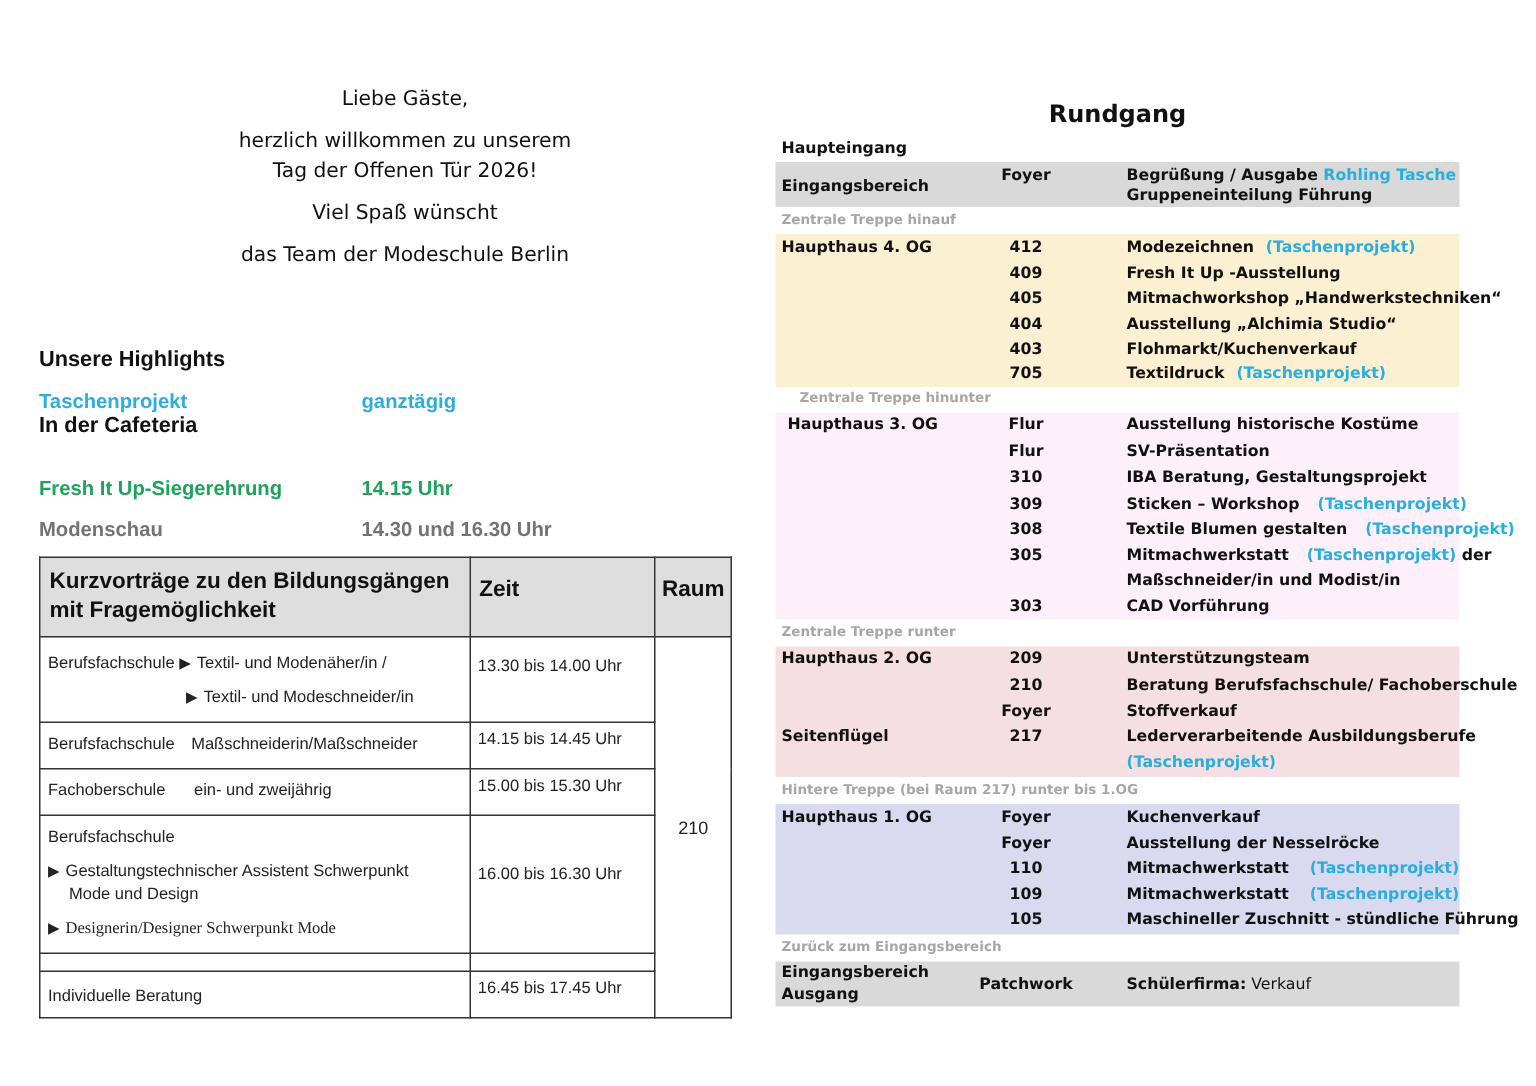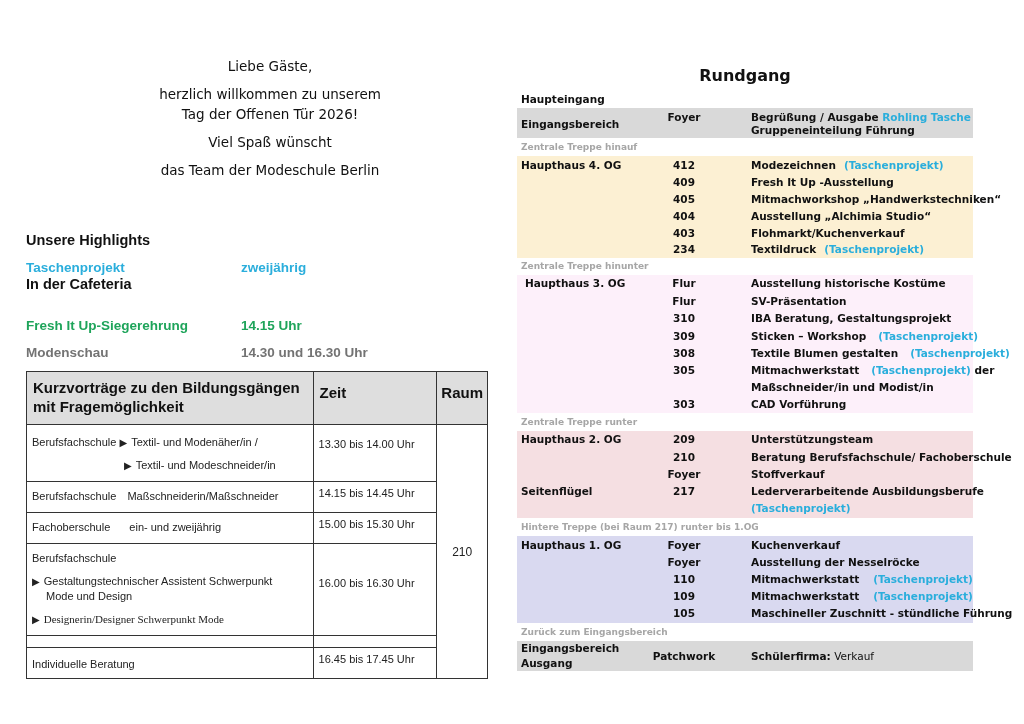--- a/index.html
+++ b/index.html
@@ -57,21 +57,21 @@
   <div class="g1">Liebe Gäste,</div>
   <div>herzlich willkommen zu unserem</div>
   <div class="g3">Tag der Offenen Tür 2026!</div>
   <div class="g4">Viel Spaß wünscht</div>
   <div>das Team der Modeschule Berlin</div>
 </div>
 
 <div class="hl h" style="top:232px;">Unsere Highlights</div>
 <div class="hl blue" style="top:260px;">
   <span>Taschenprojekt</span>
-  <span class="c2">zweijährig</span>
+  <span class="c2">ganztägig</span>
 </div>
 <div class="hl h" style="top:276px;">In der Cafeteria</div>
 <div class="hl green" style="top:318px;">
   <span>Fresh It Up-Siegerehrung</span>
   <span class="c2">14.15 Uhr</span>
 </div>
 <div class="hl red" style="top:345px;">
   <span>Modenschau</span>
   <span class="c2">14.30 und 16.30 Uhr</span>
 </div>
@@ -157,25 +157,25 @@
     </div>
   <div class="r" style="top:210px;">
       <span class="room">404</span>
       <span class="act">Ausstellung „Alchimia Studio“</span>
     </div>
   <div class="r" style="top:227px;">
       <span class="room">403</span>
       <span class="act">Flohmarkt/Kuchenverkauf</span>
     </div>
   <div class="r" style="top:243px;">
-      <span class="room">234</span>
+      <span class="room">705</span>
       <span class="act"><span>Textildruck</span><span class="tp">(Taschenprojekt)</span></span>
     </div>
 
-  <div class="note" style="top:261px;">Zentrale Treppe hinunter</div>
+  <div class="note" style="top:261px;margin-left:12px;">Zentrale Treppe hinunter</div>
 
   <div class="band pink" style="top:275px; height:138px;"></div>
   <div class="r" style="top:277px;">
       <span class="loc" style="left:8px;">Haupthaus 3. OG</span>
       <span class="room">Flur</span>
       <span class="act">Ausstellung historische Kostüme</span>
     </div>
   <div class="r" style="top:295px;">
       <span class="room">Flur</span>
       <span class="act">SV-Präsentation</span>

